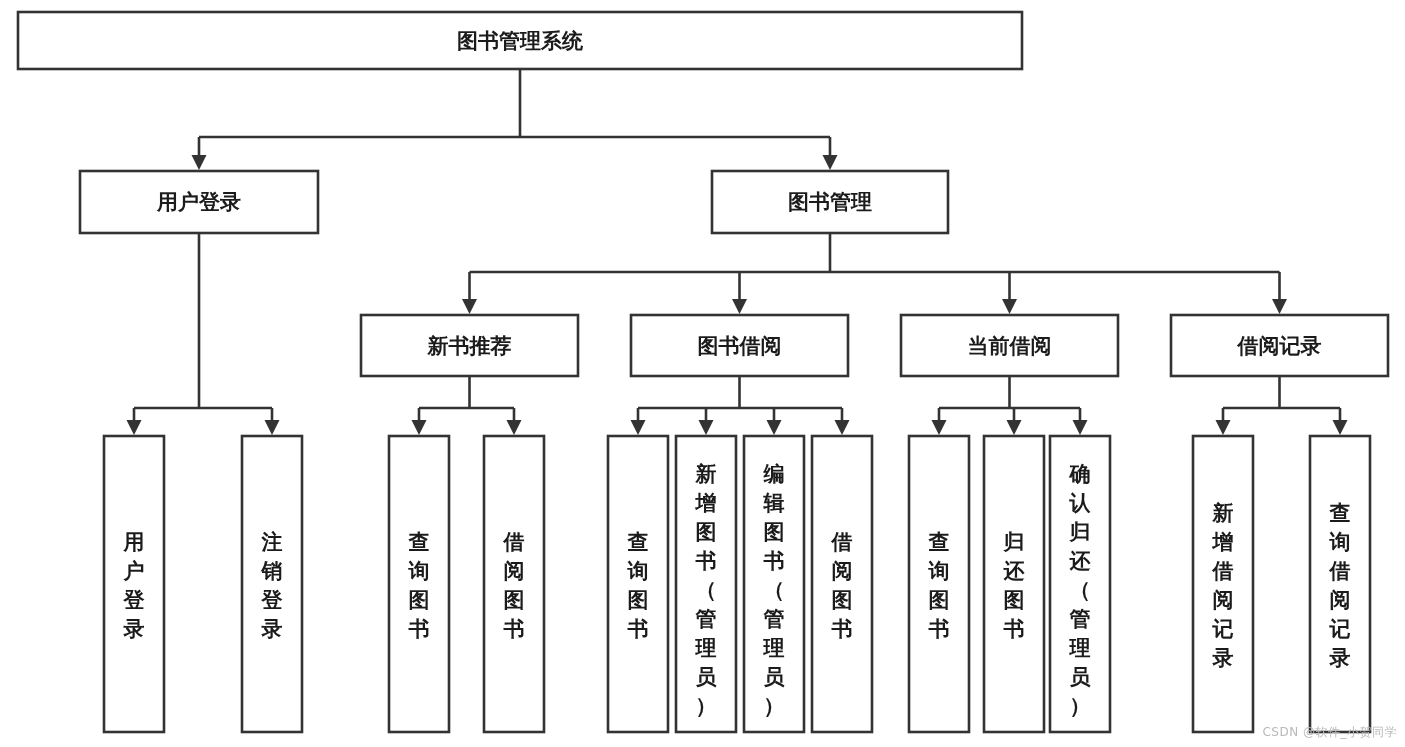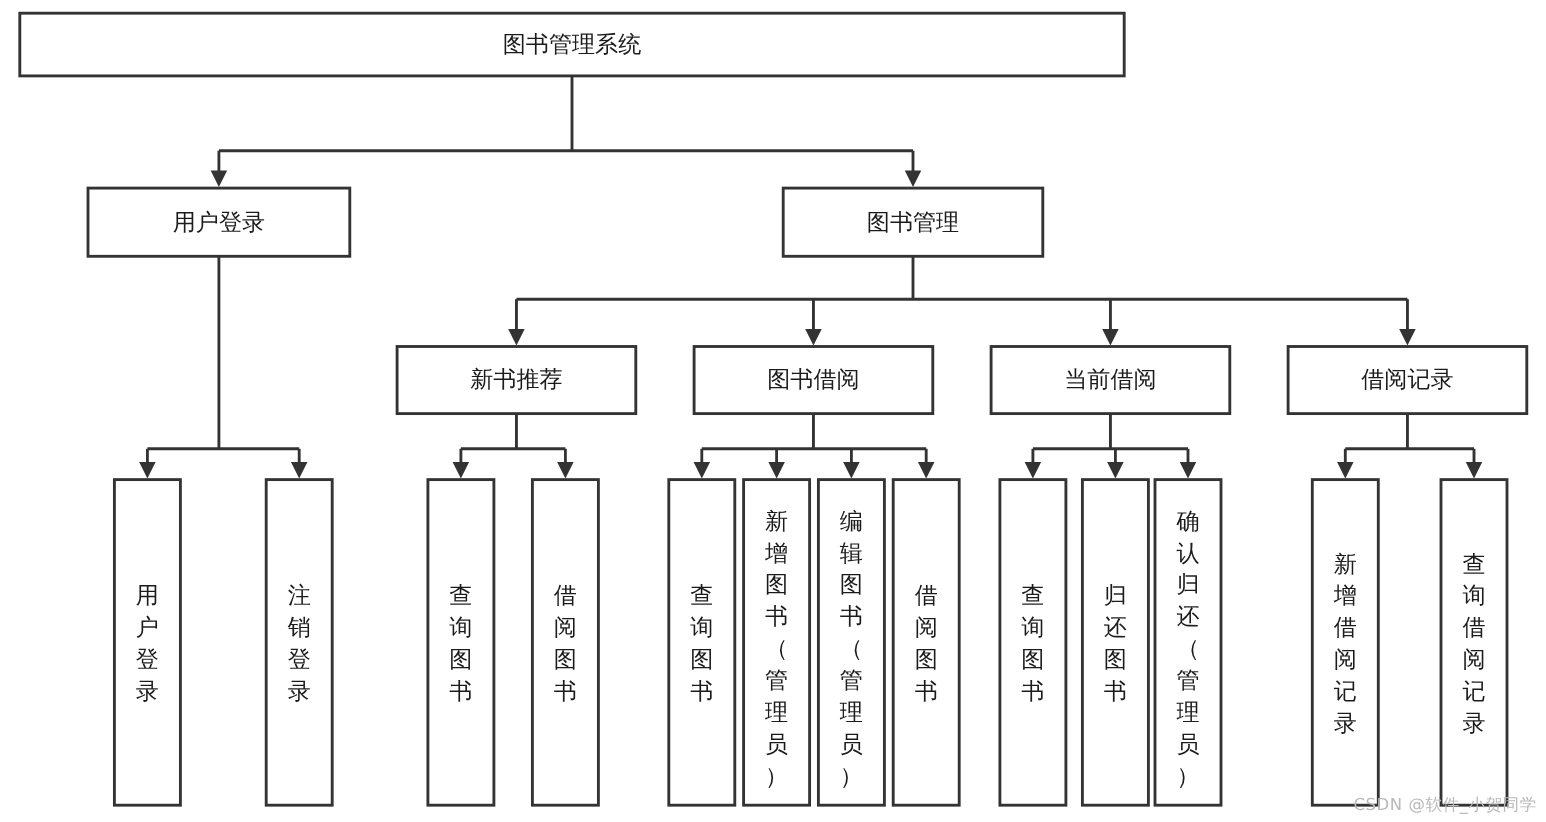--- a/index.html
+++ b/index.html
@@ -13,20 +13,21 @@
     position: relative;
     overflow: hidden;
     font-family: "DejaVu Sans", "Liberation Sans", sans-serif;
   }
   #chart-root {
     position: absolute;
     left: 0;
     top: 0;
     width: 1113px;
     height: 747px;
+    font-weight: bold;
   }
   .node-box {
     fill: #ffffff;
     stroke: #333333;
     stroke-width: 2.6;
   }
   .node-label-h {
     font-family: "DejaVu Sans", "Liberation Sans", sans-serif;
     font-size: 21px;
     fill: #1b1b1b;
@@ -47,21 +48,21 @@
   }
   .arrow-head {
     fill: #333333;
     stroke: none;
   }
   .watermark {
     position: absolute;
     right: 8px;
     bottom: 6px;
     font-family: "DejaVu Sans", "Liberation Sans", sans-serif;
-    font-size: 15px;
+    font-size: 12px;
     color: #b9b9b9;
     letter-spacing: 0.5px;
     white-space: nowrap;
     pointer-events: none;
   }
 </style>
 </head>
 <body>
 
 <div id="chart-root">

